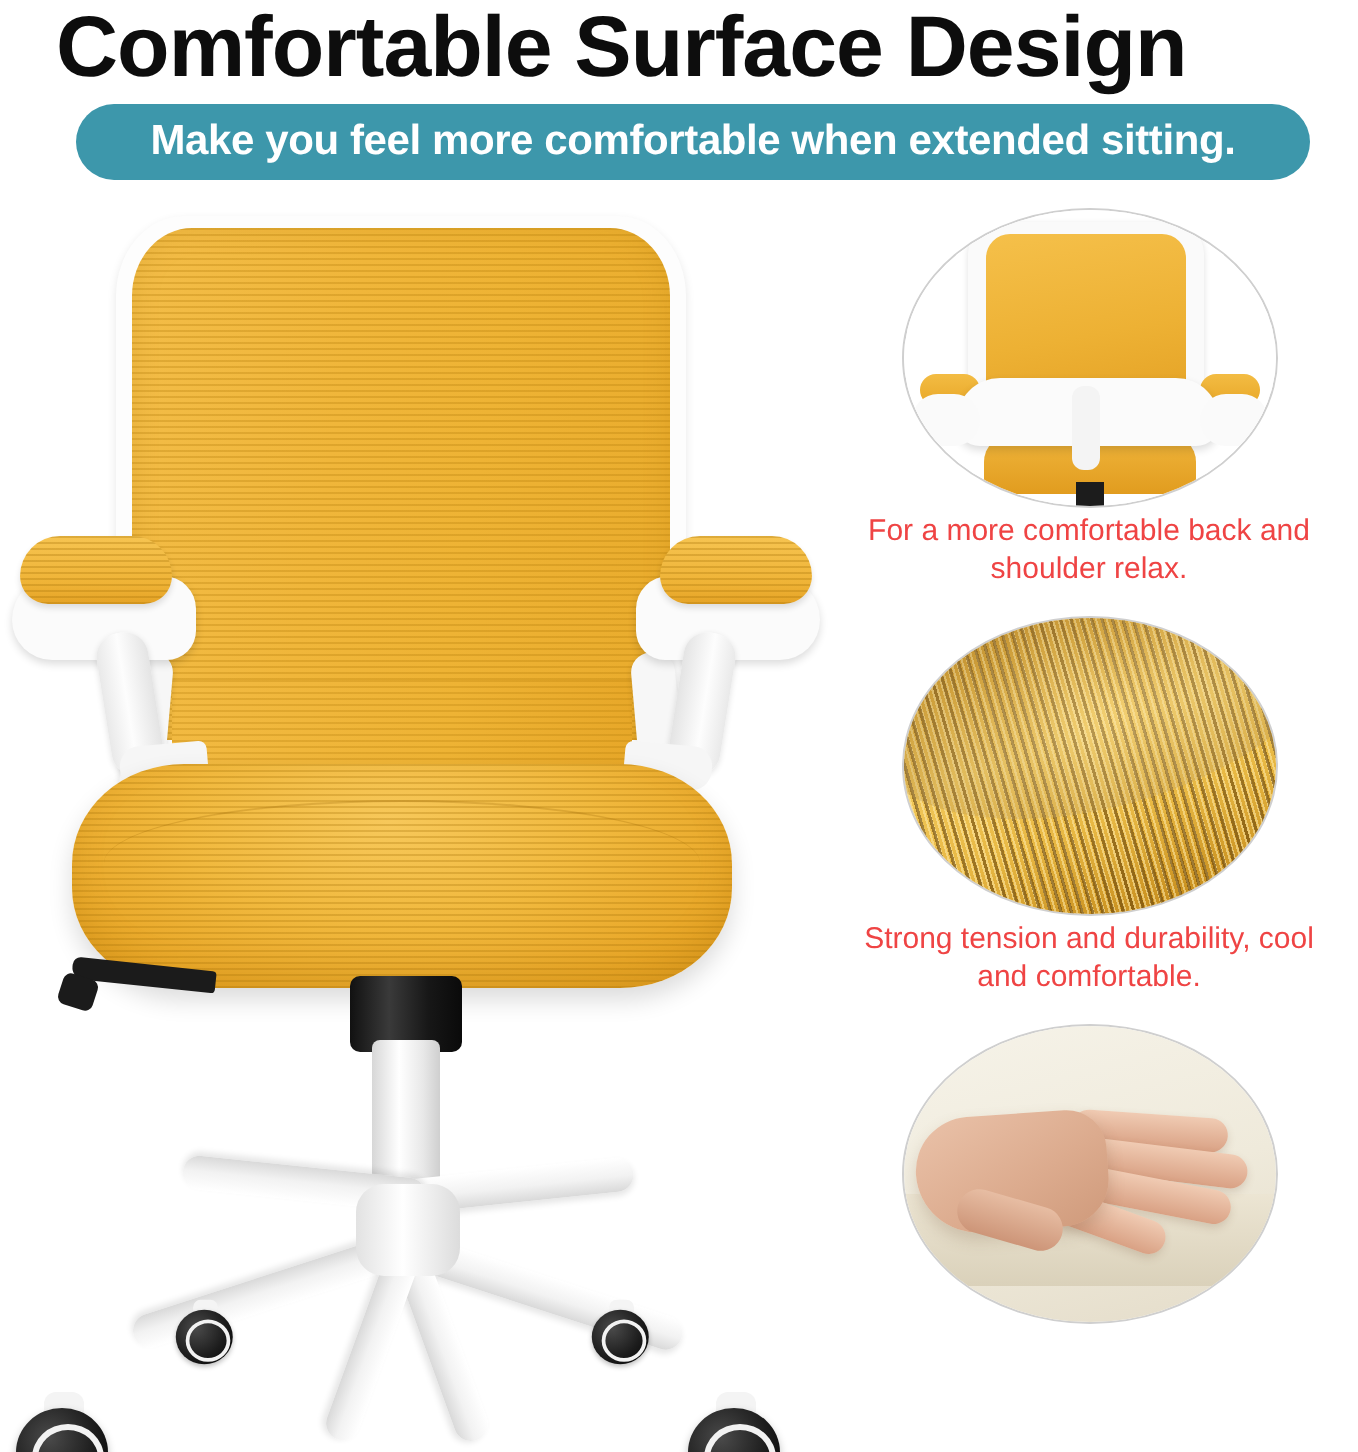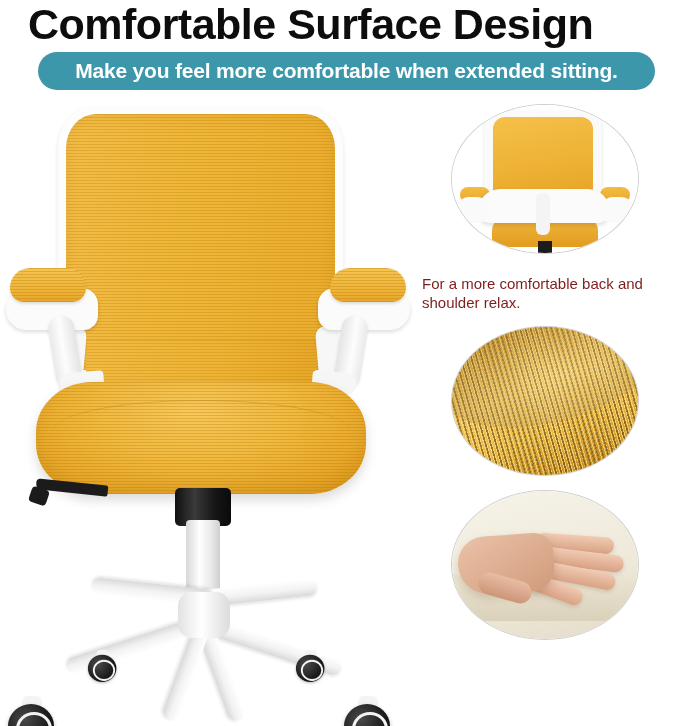--- a/index.html
+++ b/index.html
@@ -176,22 +176,22 @@
   .circle{
     width:186px;height:148px;margin:0 auto;
     border-radius:50%;border:1px solid #cfcfcf;
     overflow:hidden;position:relative;background:#fff;
   }
   .f-title{
     text-align:center;font-size:16.5px;font-weight:bold;color:#111;
     margin-top:9px;letter-spacing:-0.3px;white-space:nowrap;
   }
   .f-desc{
-    font-size:15px;color:#7f1d1d;line-height:19px;
-    margin-top:20px;padding:0 12px;
+    text-align:center;font-size:15px;color:#ef4444;line-height:19px;
+    margin-top:2px;padding:0 12px;
   }
 
   
   .ins1{position:absolute;inset:0;background:#fff;}
   .ins1 .r-back{
     position:absolute;left:32px;top:6px;width:118px;height:96px;
     background:#fafafa;border-radius:16px 16px 8px 8px;
     box-shadow:0 1px 3px rgba(0,0,0,.12);
   }
   .ins1 .r-mesh{
@@ -366,20 +366,21 @@
       </div>
       <div class="f-desc">For a more comfortable back and shoulder relax.</div>
     </div>
 
     <div class="feature" style="margin-top:14px;">
       <div class="circle">
         <div class="ins2">
             <div class="wave"></div>
           </div>
       </div>
+      <div class="f-desc">Strong tension and durability, cool and comfortable.</div>
     </div>
 
     <div class="feature" style="margin-top:14px;">
       <div class="circle">
         <div class="ins3">
           <div class="foam-edge"></div>
           <div class="finger f1"></div>
           <div class="finger f2"></div>
           <div class="finger f3"></div>
           <div class="finger f4"></div>

